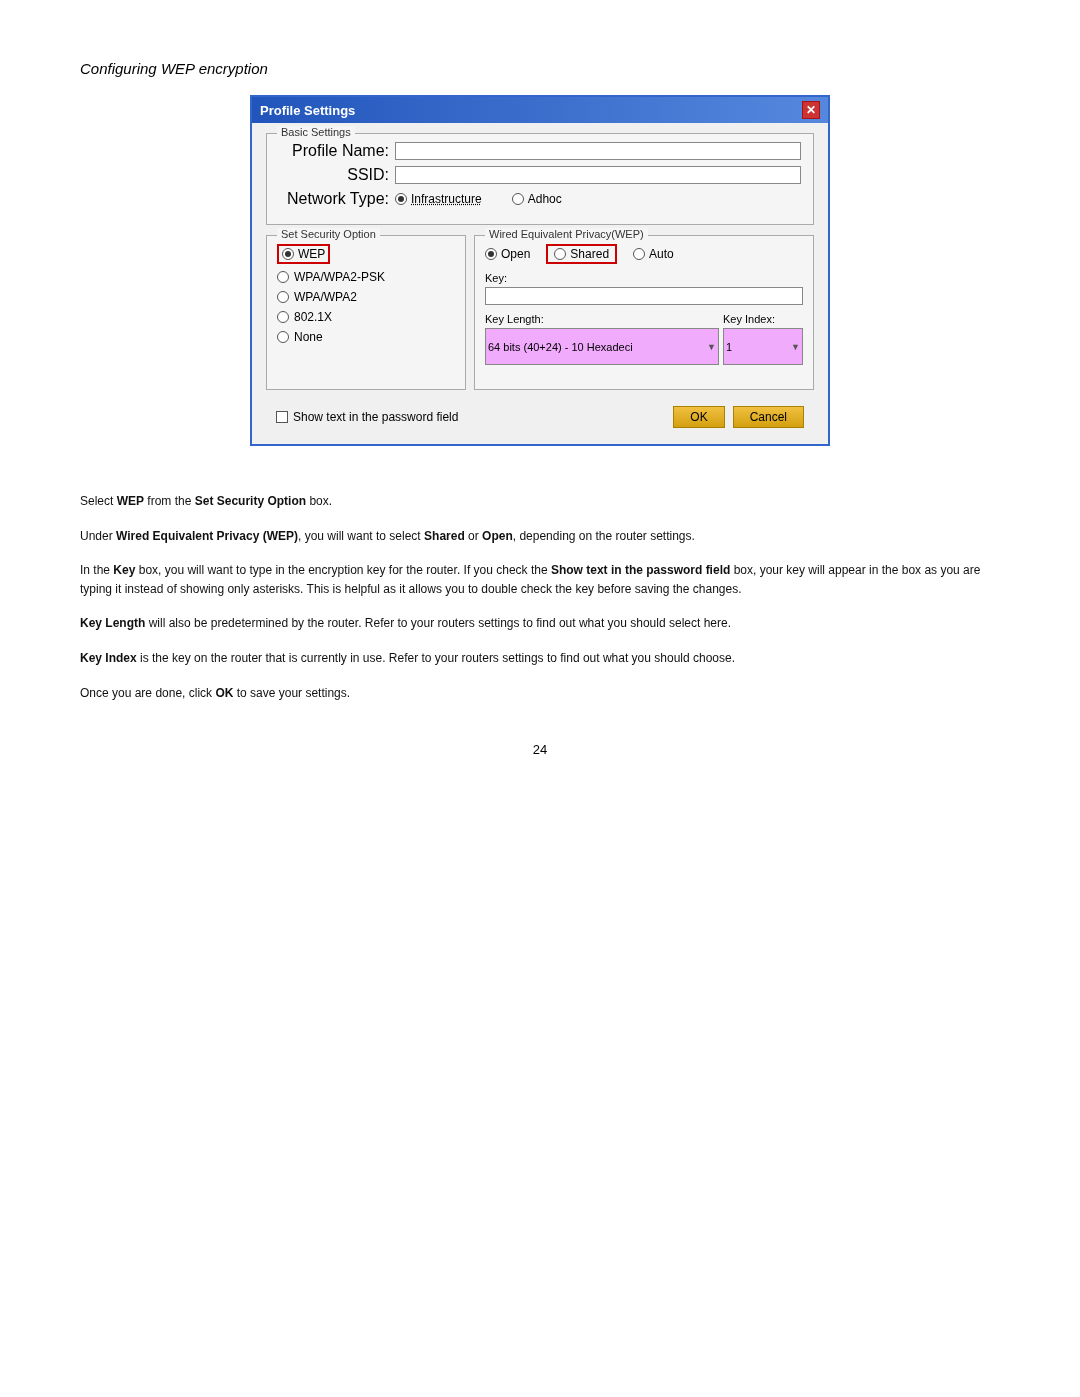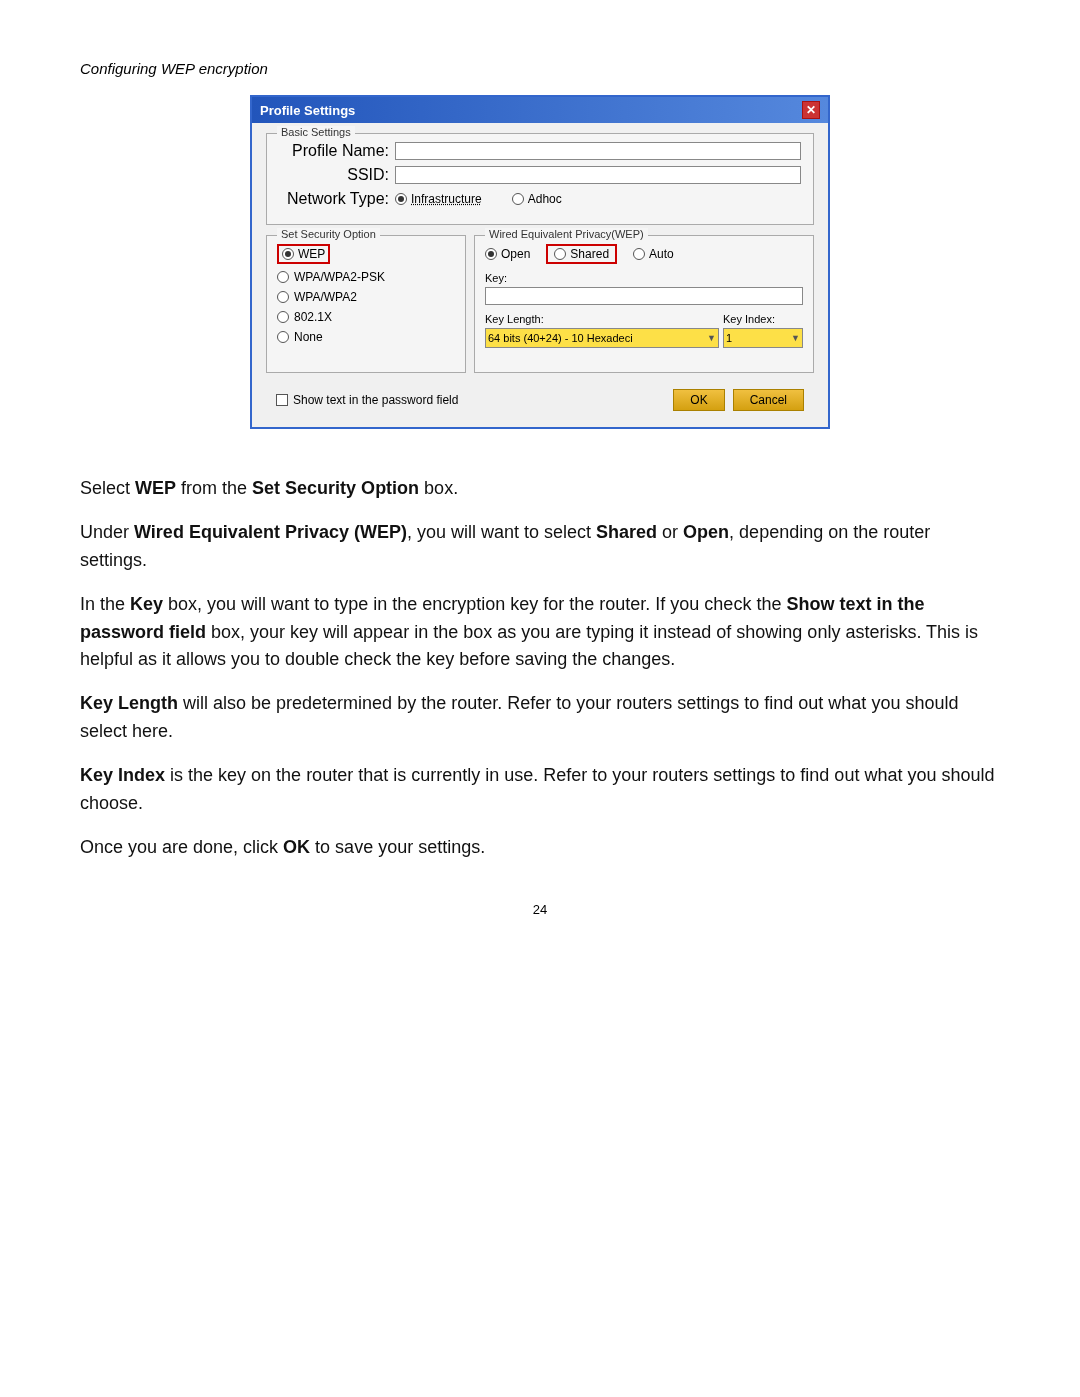--- a/index.html
+++ b/index.html
@@ -218,27 +218,27 @@
       width: 80px;
     }
 
     .sub-label {
       font-size: 11px;
       margin-bottom: 3px;
     }
 
     .dropdown {
       border: 1px solid #888;
-      background: #fde047;
+      background: #f0abfc;
       font-size: 11px;
       padding: 1px 2px;
       display: flex;
       align-items: center;
       justify-content: space-between;
-      height: 20px;
+      height: 37px;
     }
 
     .dropdown-arrow {
       font-size: 9px;
       color: #555;
     }
 
     
     .bottom-row {
       display: flex;
@@ -270,21 +270,21 @@
       background: linear-gradient(to bottom, #f0c040, #d4a010);
       border: 1px solid #aa8000;
       font-size: 12px;
       padding: 3px 16px;
       cursor: pointer;
       font-weight: normal;
     }
 
     
     .body-text {
-      font-size: 18px;
+      font-size: 12px;
       line-height: 1.55;
       margin-bottom: 16px;
       color: #111;
     }
 
     .body-text b {
       font-weight: bold;
     }
 
     

